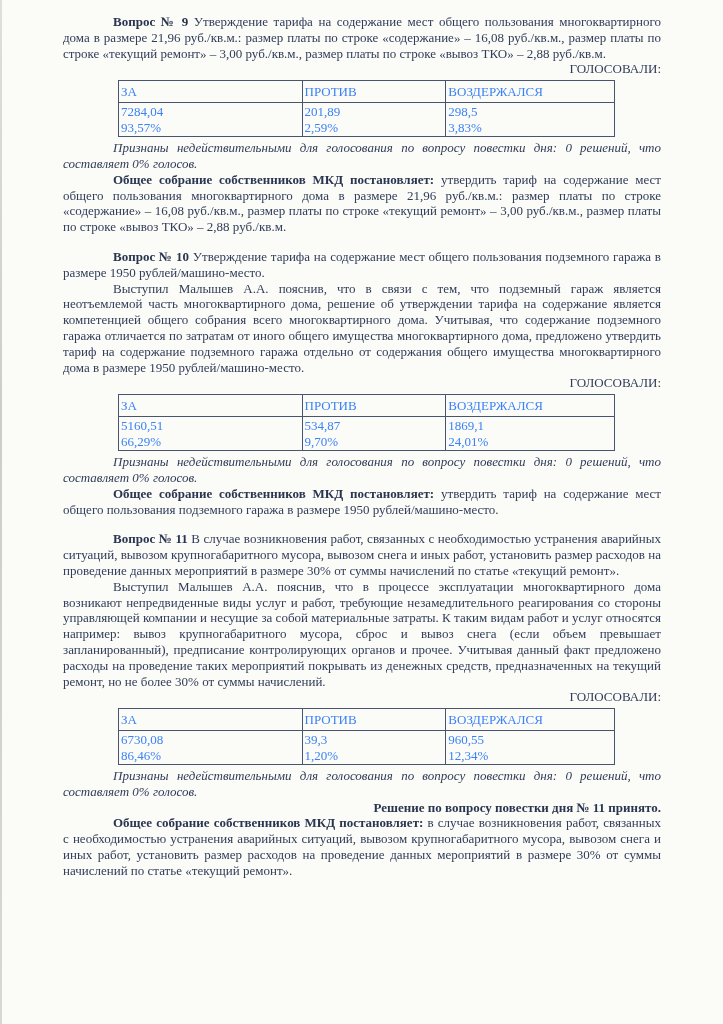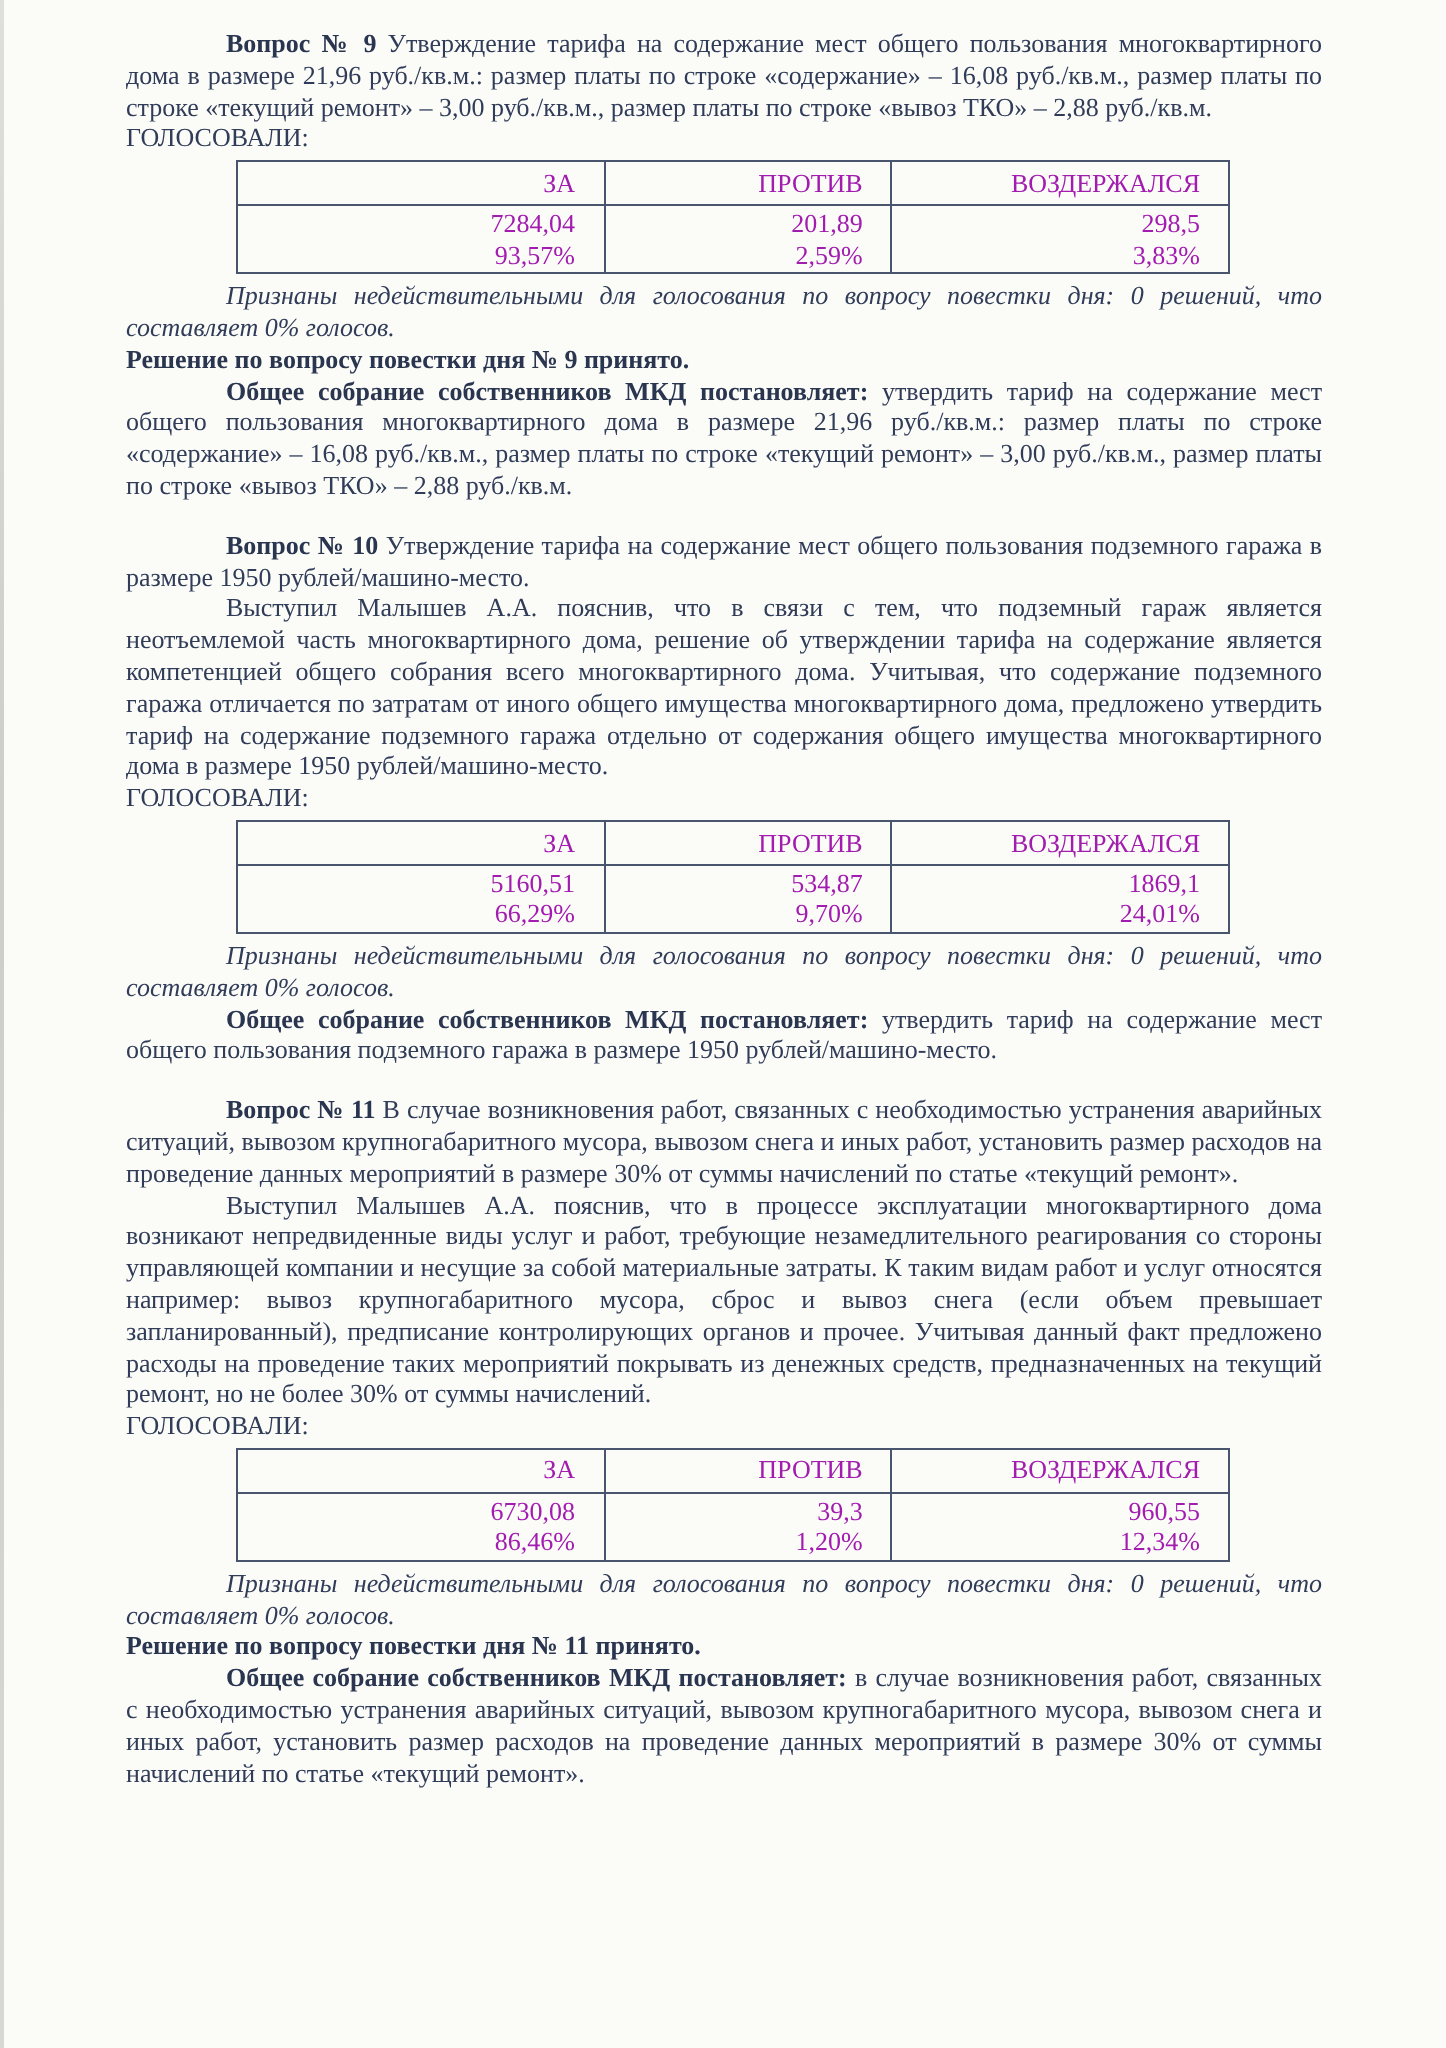--- a/index.html
+++ b/index.html
@@ -21,36 +21,36 @@
     width:723px; height:784px;
     padding:14px 62px 0 63px;
     font-size:13px;
     line-height:15.8px;
     color:#303c58;
     text-align:justify;
   }
   .para { margin:0; }
   .indent { text-indent:50px; }
   b, .bold { font-weight:bold; color:#2a3550; }
-  .flush { text-align:left; text-indent:0; }
+  .flush { text-align:right; text-indent:0; }
   .italic { font-style:italic; }
   .section-gap { margin-top:14px; }
   table.votes {
     border-collapse:collapse;
     table-layout:fixed;
     width:497px;
     margin:3px 0 3px 55px;
   }
   table.votes th, table.votes td {
     border:1px solid #49546e;
-    text-align:right;
+    text-align:left;
     font-weight:normal;
-    padding:1px 14px;
+    padding:1px 2px;
     font-size:13px;
-    color:#a21caf;
+    color:#3b82f6;
   }
   table.votes th { height:19px; }
   table.votes td { height:31px; vertical-align:top; }
   table.votes td .ln { line-height:15.5px; }
 </style>
 </head>
 <body>
 
 <div class="scan-edge"></div>
 
@@ -83,21 +83,20 @@
             <div class="ln">2,59%</div>
           </td>
           <td>
             <div class="ln">298,5</div>
             <div class="ln">3,83%</div>
           </td>
         </tr>
       </tbody>
     </table>
     <p class="para indent italic">Признаны недействительными для голосования по вопросу повестки дня: 0 решений, что составляет 0% голосов.</p>
-    <p class="para flush bold">Решение по вопросу повестки дня № 9 принято.</p>
     <p class="para indent"><b>Общее собрание собственников МКД постановляет:</b><span> утвердить тариф на содержание мест общего пользования многоквартирного дома в размере 21,96 руб./кв.м.: размер платы по строке «содержание» – 16,08 руб./кв.м., размер платы по строке «текущий ремонт» – 3,00 руб./кв.м., размер платы по строке «вывоз ТКО» – 2,88 руб./кв.м.</span></p>
   </section>
 
   <section>
     <p class="para indent section-gap"><b>Вопрос № 10</b><span> Утверждение тарифа на содержание мест общего пользования подземного гаража в размере 1950 рублей/машино-место.</span></p>
     <p class="para indent">Выступил Малышев А.А. пояснив, что в связи с тем, что подземный гараж является неотъемлемой часть многоквартирного дома, решение об утверждении тарифа на содержание является компетенцией общего собрания всего многоквартирного дома. Учитывая, что содержание подземного гаража отличается по затратам от иного общего имущества многоквартирного дома, предложено утвердить тариф на содержание подземного гаража отдельно от содержания общего имущества многоквартирного дома в размере 1950 рублей/машино-место.</p>
     <p class="para flush">ГОЛОСОВАЛИ:</p>
     <table class="votes">
       <colgroup>
           <col style="width:37%">

